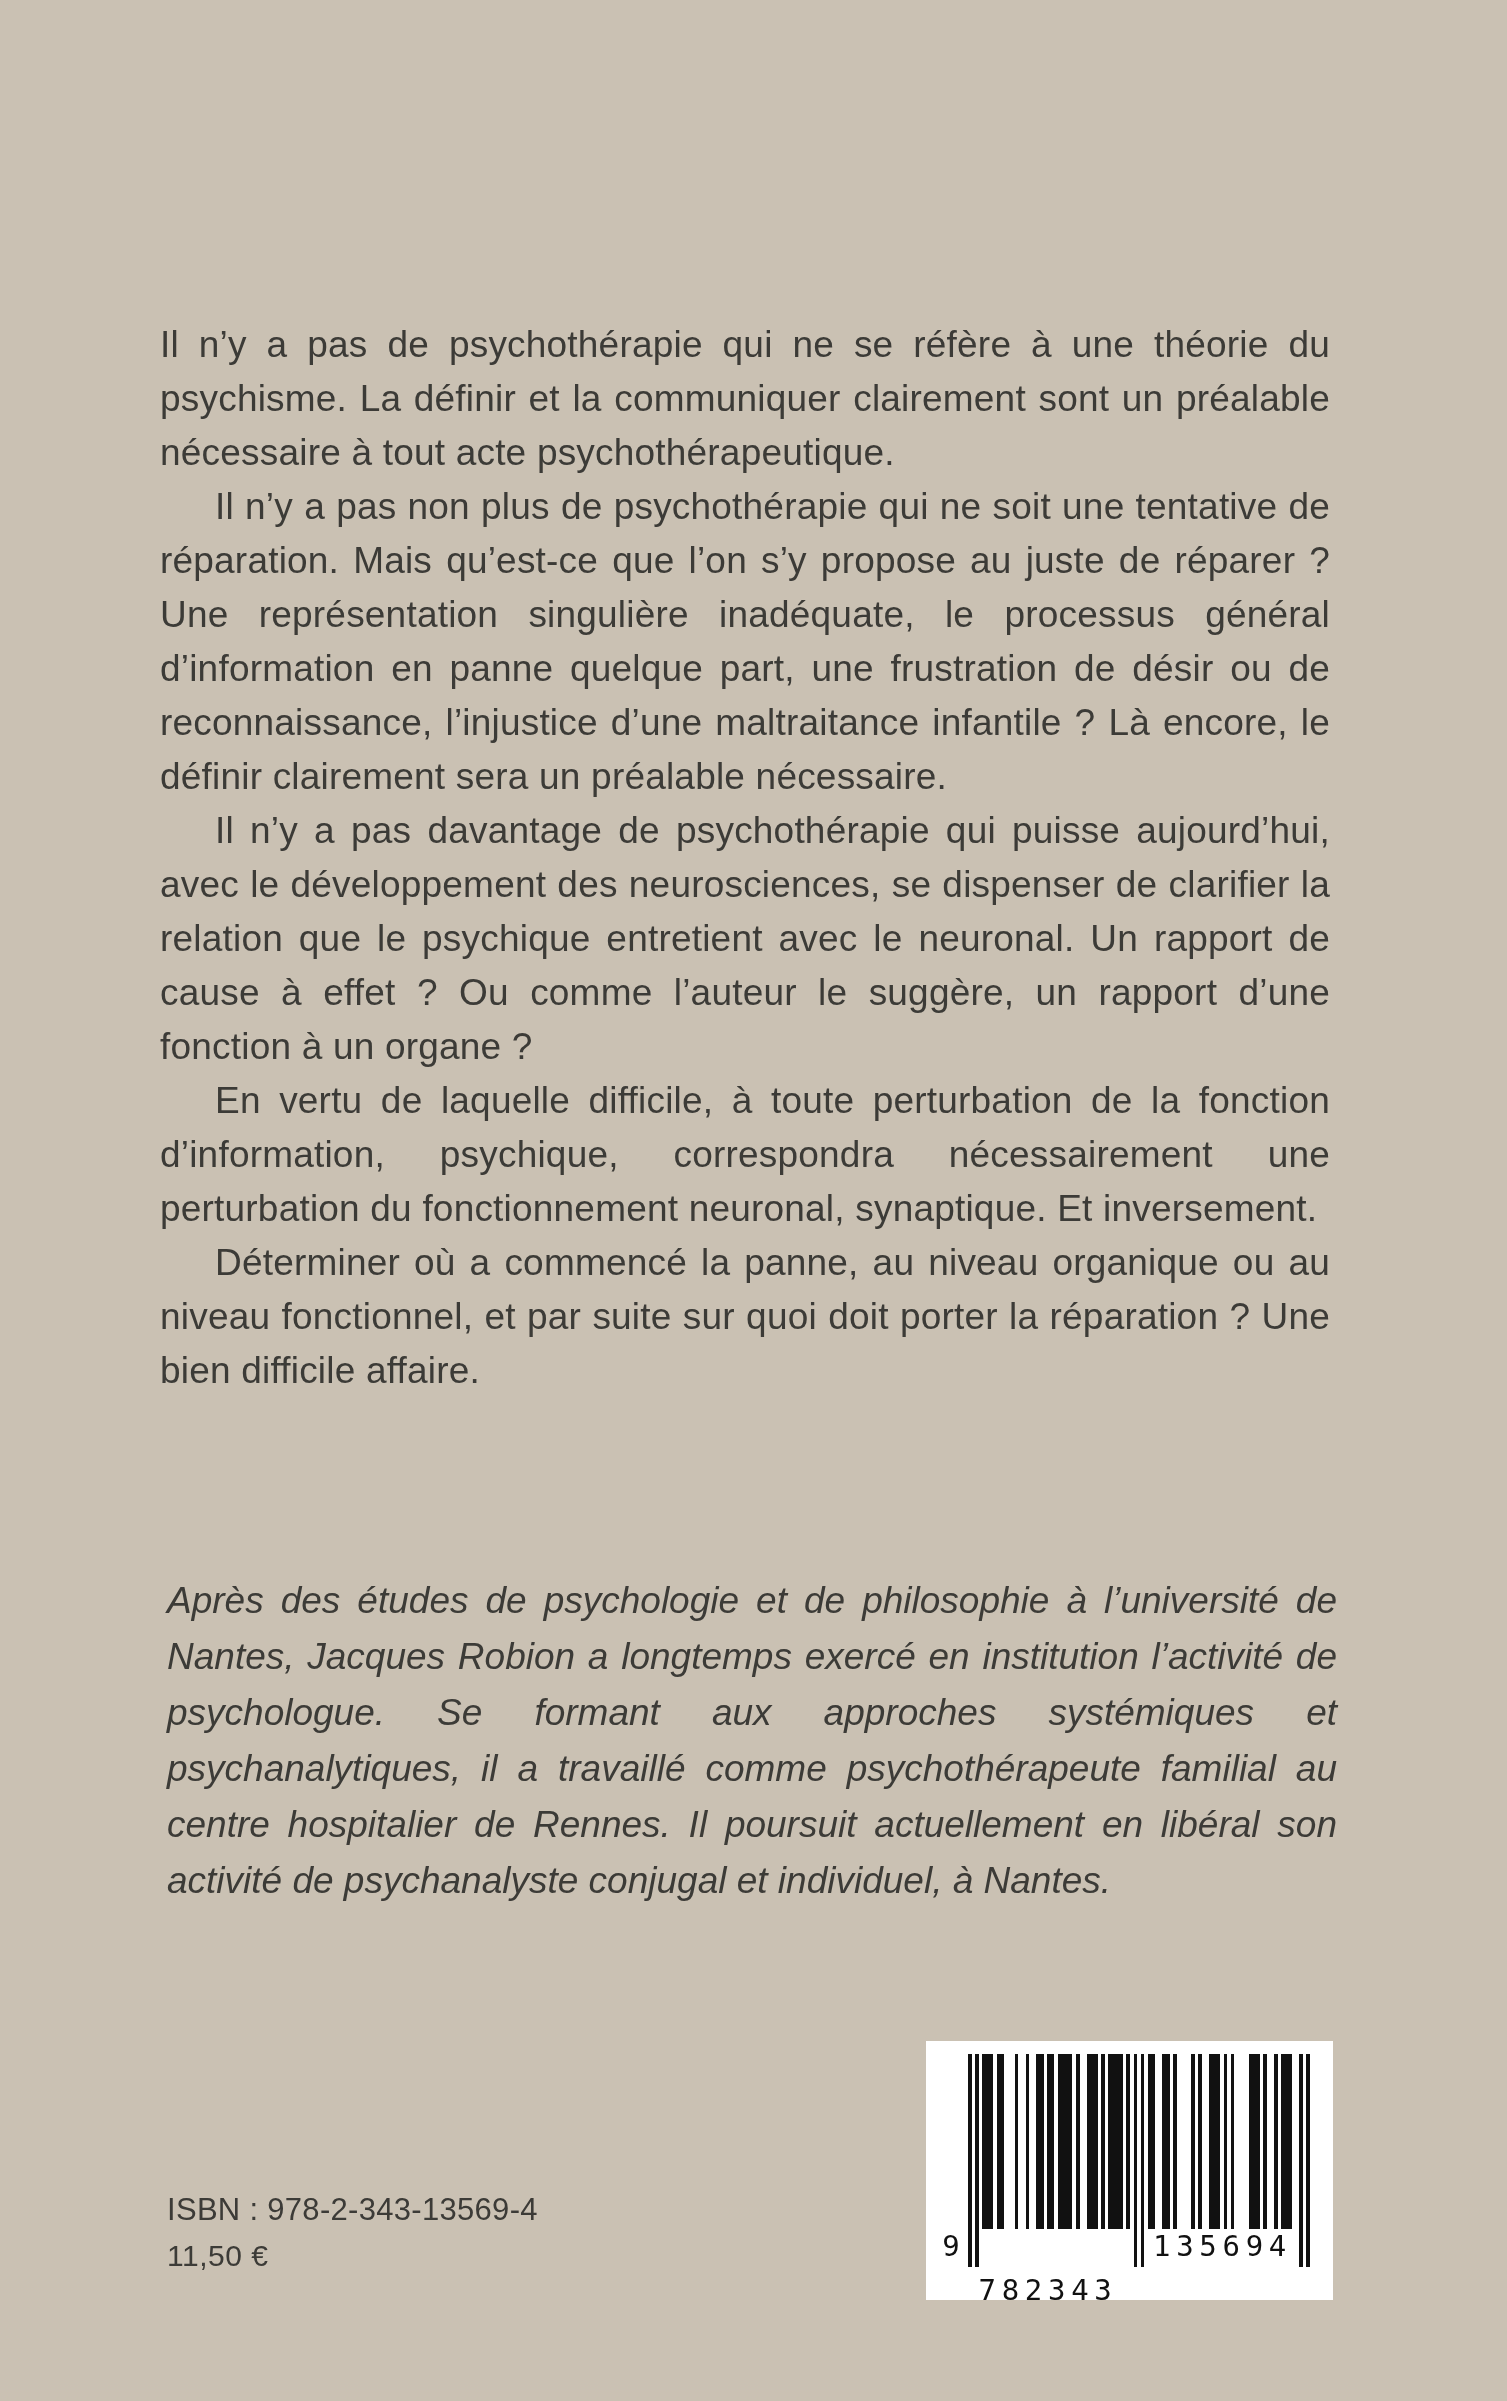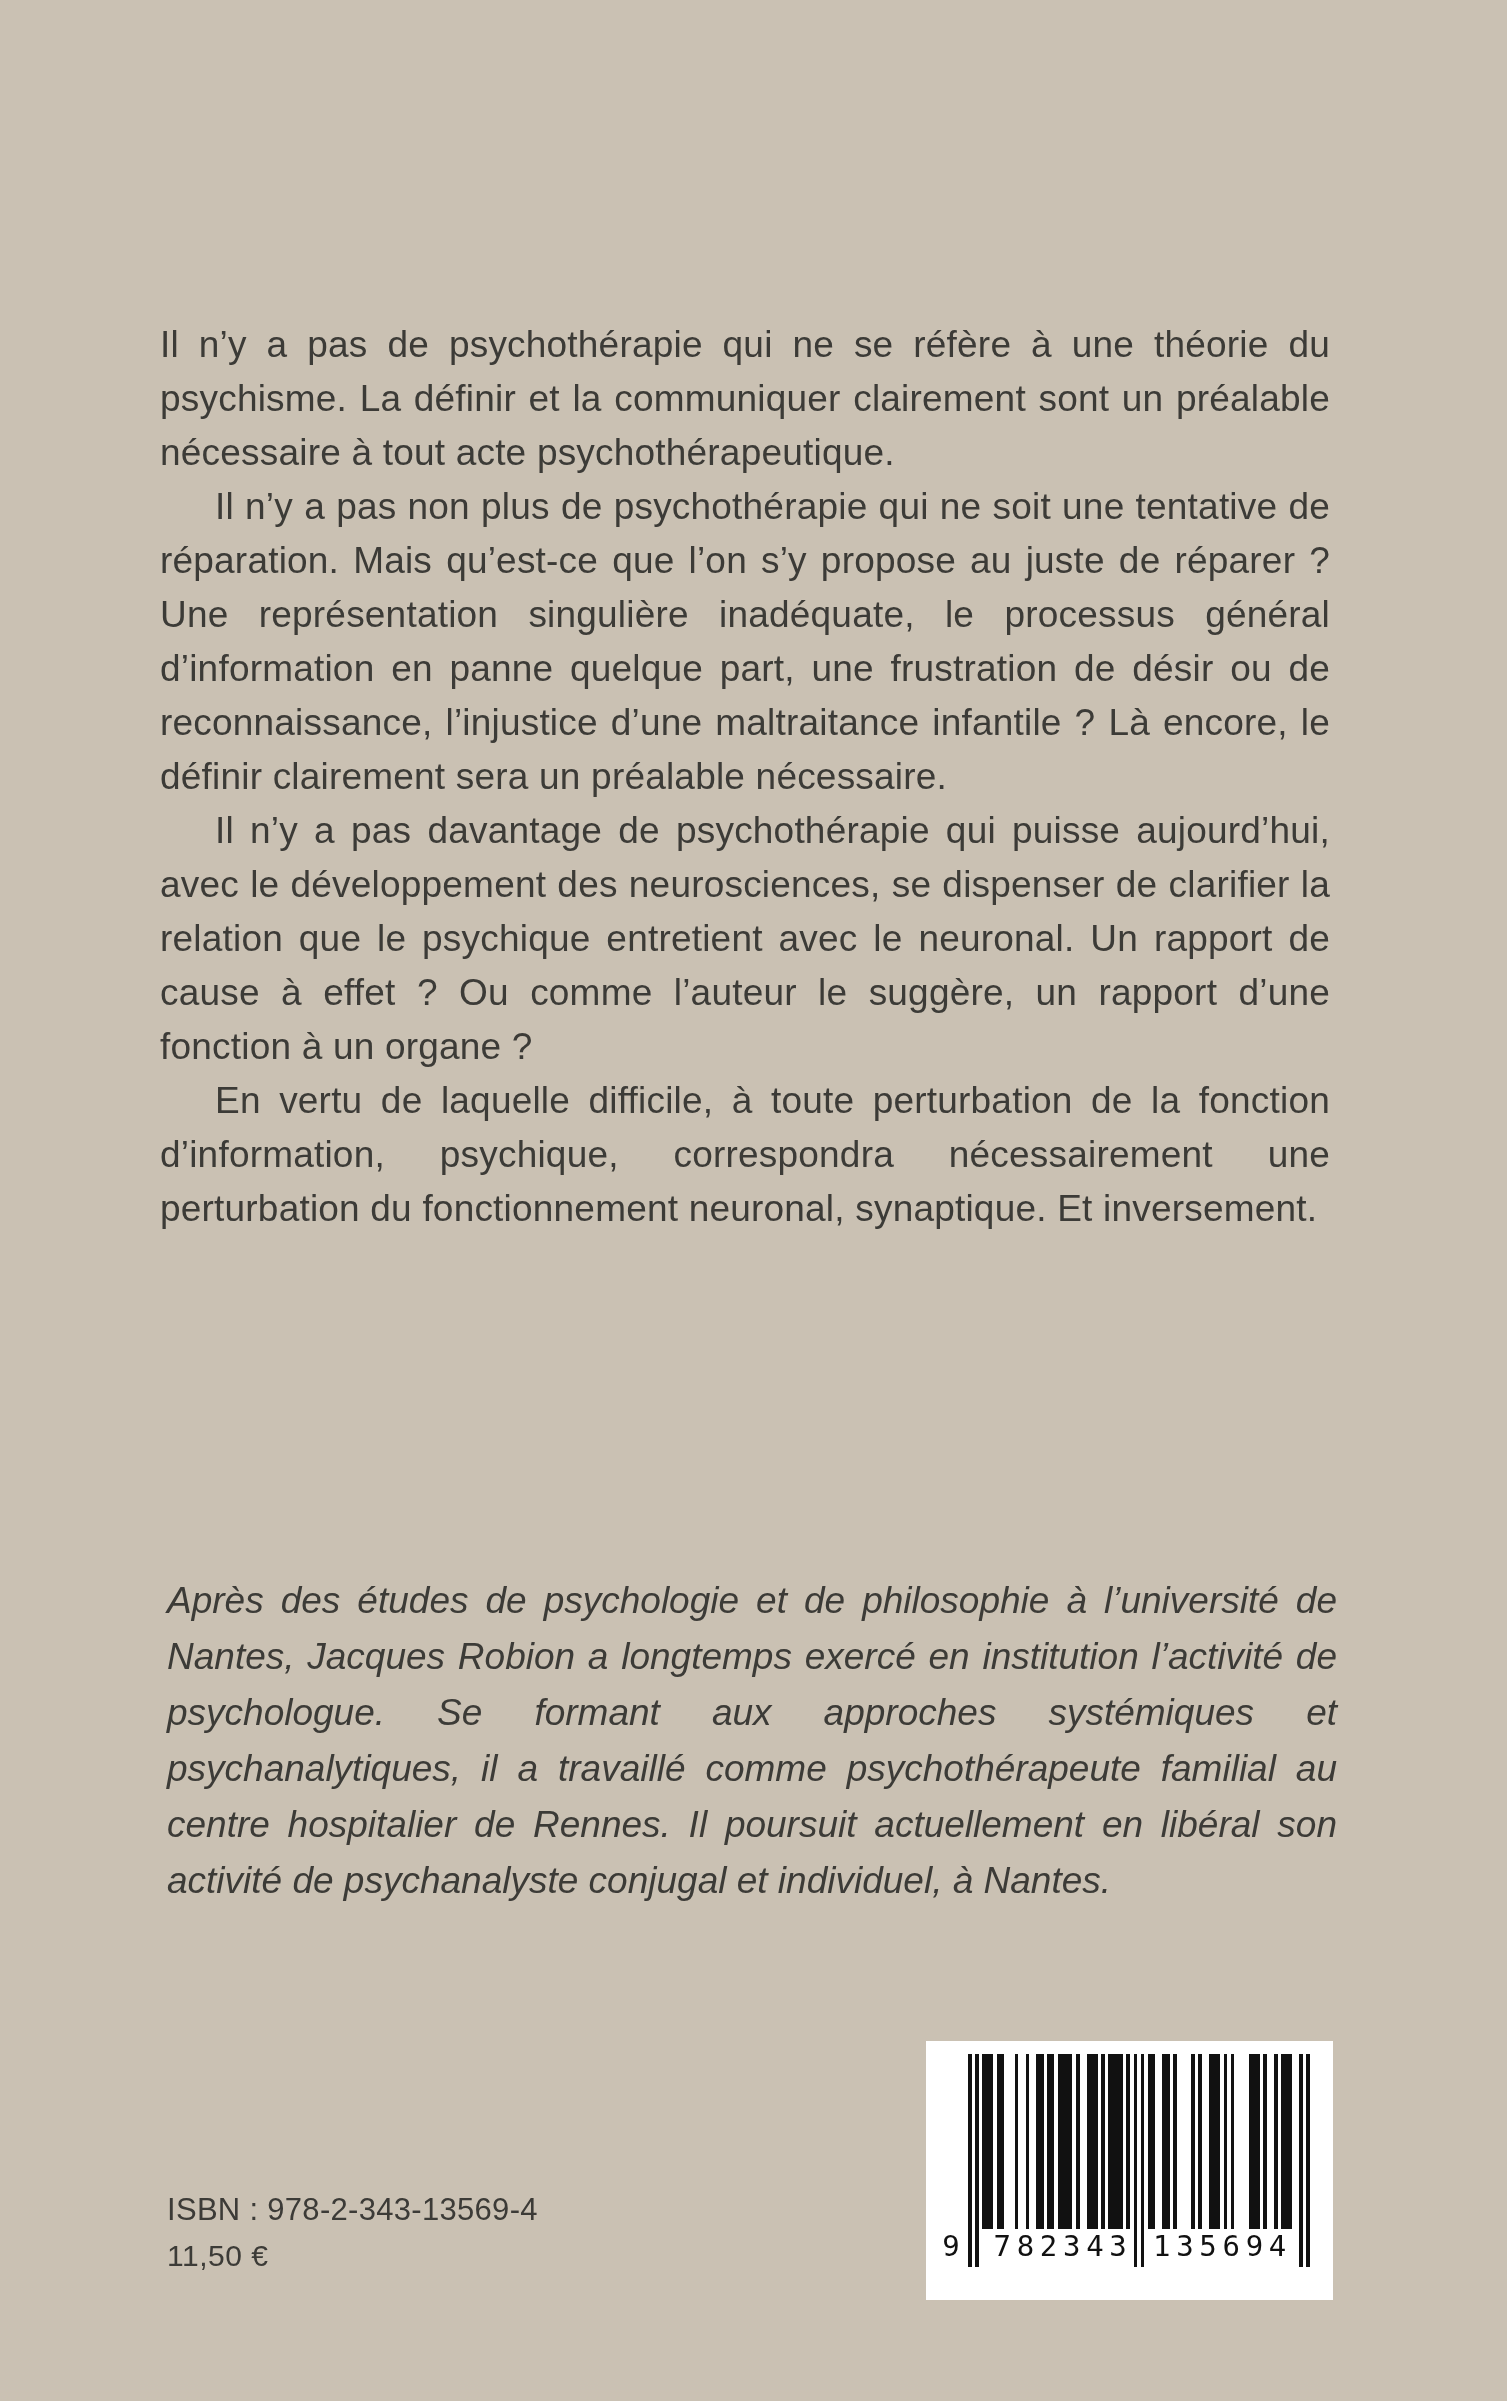--- a/index.html
+++ b/index.html
@@ -82,33 +82,34 @@
     width: 342px;
     height: 40px;
     font-family: "DejaVu Sans Mono", monospace;
     font-size: 29px;
     line-height: 40px;
     color: #111111;
     font-style: normal;
   }
   .barcode-digits span { position: absolute; top: 0; text-align: center; background: transparent; }
   .bd-first { left: -32px; width: 30px; }
-  .bd-left  { left: 22px;  width: 146px; letter-spacing: 5.7px; }
+  .bd-left  { left: 7px;  width: 146px; letter-spacing: 5.7px; margin-top: 44px; }
   .bd-right { left: 180px; width: 149px; letter-spacing: 5.7px; }
 </style>
 </head>
 <body>
 
 <div class="page" style="background: rgb(202, 193, 179); color: rgb(60, 59, 55);">
 
   <div class="blurb">
     <p>Il n’y a pas de psychothérapie qui ne se réfère à une théorie du psychisme. La définir et la communiquer clairement sont un préalable nécessaire à tout acte psychothérapeutique.</p>
     <p class="indent">Il n’y a pas non plus de psychothérapie qui ne soit une tentative de réparation. Mais qu’est-ce que l’on s’y propose au juste de réparer ? Une représentation singulière inadéquate, le processus général d’information en panne quelque part, une frustration de désir ou de reconnaissance, l’injustice d’une maltraitance infantile ? Là encore, le définir clairement sera un préalable nécessaire.</p>
     <p class="indent">Il n’y a pas davantage de psychothérapie qui puisse aujourd’hui, avec le développement des neurosciences, se dispenser de clarifier la relation que le psychique entretient avec le neuronal. Un rapport de cause à effet ? Ou comme l’auteur le suggère, un rapport d’une fonction à un organe ?</p>
     <p class="indent">En vertu de laquelle difficile, à toute perturbation de la fonction d’information, psychique, correspondra nécessairement une perturbation du fonctionnement neuronal, synaptique. Et inversement.</p>
+    <p class="indent">Déterminer où a commencé la panne, au niveau organique ou au niveau fonctionnel, et par suite sur quoi doit porter la réparation ? Une bien difficile affaire.</p>
   </div>
 
   <p class="bio"><span>Après des études de psychologie et de philosophie à l’université de Nantes, </span><span class="author">Jacques Robion</span><span> a longtemps exercé en institution l’activité de psychologue. Se formant aux approches systémiques et psychanalytiques, il a travaillé comme psychothérapeute familial au centre hospitalier de Rennes. Il poursuit actuellement en libéral son activité de psychanalyste conjugal et individuel, à Nantes.</span></p>
 
 
   <div class="isbn">ISBN : 978-2-343-13569-4</div>
 
   <div class="price">11,50 €</div>
 
   <div class="barcode-box">

